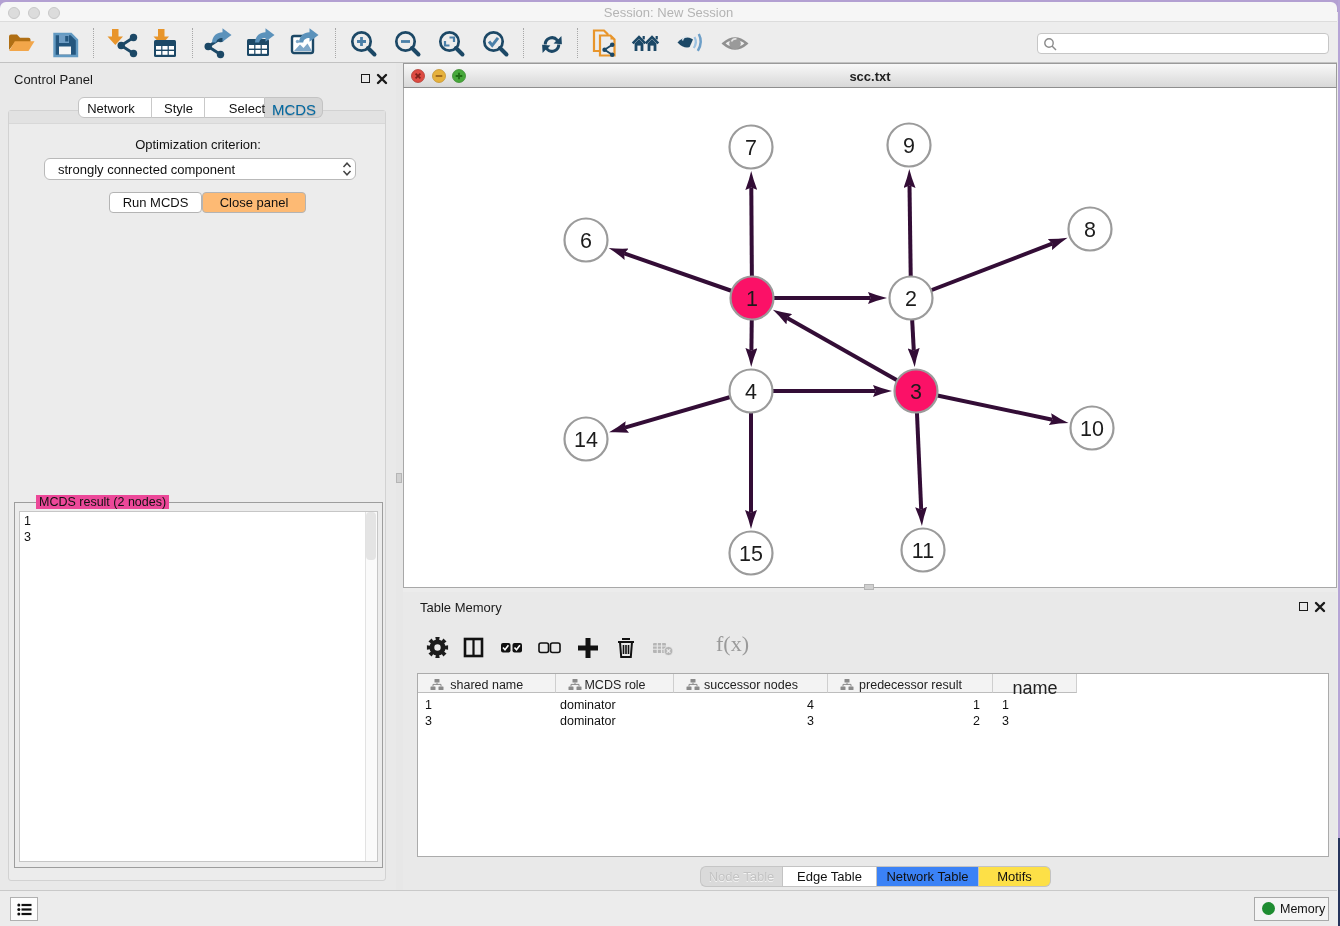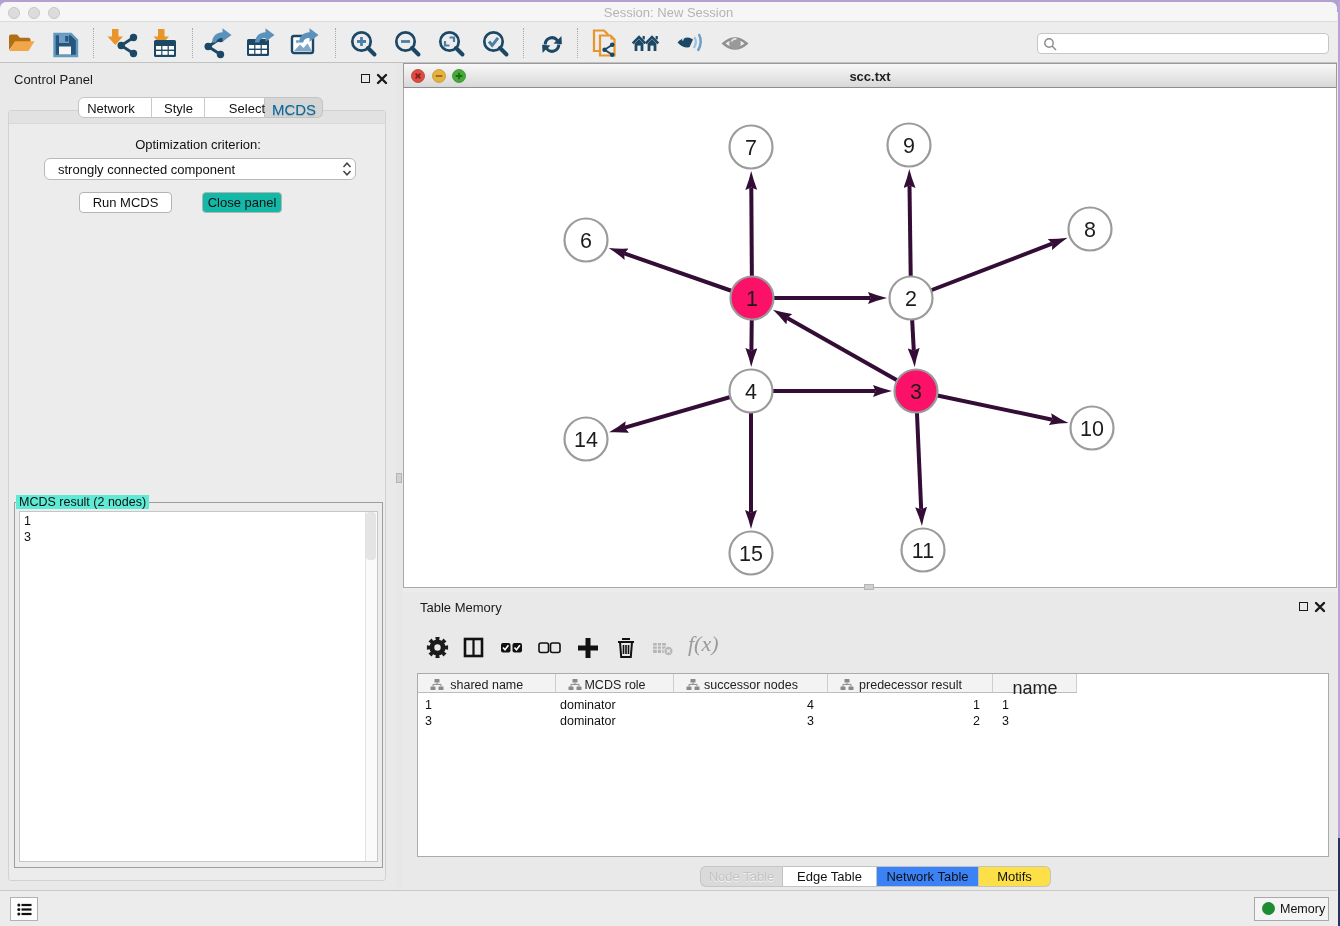--- a/index.html
+++ b/index.html
@@ -183,24 +183,24 @@
 <div class="abs" style="left:78px;top:101px;width:66px;text-align:center;font-size:13px">Network</div>
 <div class="abs" style="left:152px;top:101px;width:53px;text-align:center;font-size:13px">Style</div>
 <div class="abs" style="left:205px;top:101px;width:60px;text-align:right;font-size:13px">Select</div>
 <div class="abs" style="left:265px;top:101px;width:58px;text-align:center;font-size:15px;color:#0369a1;text-shadow:0 1px 1px #aaa">MCDS</div>
 <div class="abs" style="left:0px;top:137px;width:396px;text-align:center;font-size:13px">Optimization criterion:</div>
 <div class="abs" style="left:44px;top:158px;width:312px;height:22px;background:#fff;border:1px solid #b9b9b9;border-radius:6px"></div>
 <div class="abs" style="left:58px;top:162px;font-size:13px">strongly connected component</div>
 <svg class="abs" style="left:342px;top:162px" width="10" height="14" viewBox="0 0 10 14">
     <path d="M1.5 5 L5 1.2 L8.5 5 M1.5 9 L5 12.8 L8.5 9" stroke="#444" stroke-width="1.5" fill="none"></path>
   </svg>
-<div class="abs" style="left:79px;top:192px;width:93px;height:21px;background:#fff;border:1px solid #b4b4b4;border-radius:4px;text-align:center;line-height:19px;font-size:13px">Run MCDS</div>
-<div class="abs" style="left:202px;top:192px;width:80px;height:21px;background:#14b8a6;border:1px solid #b4b4b4;border-radius:4px;text-align:center;line-height:19px;font-size:13px">Close panel</div>
+<div class="abs" style="left:109px;top:192px;width:93px;height:21px;background:#fff;border:1px solid #b4b4b4;border-radius:4px;text-align:center;line-height:19px;font-size:13px">Run MCDS</div>
+<div class="abs" style="left:202px;top:192px;width:104px;height:21px;background:#fdba74;border:1px solid #b4b4b4;border-radius:4px;text-align:center;line-height:19px;font-size:13px">Close panel</div>
 <div class="abs" style="left:14px;top:502px;width:369px;height:366px;border:1px solid #9d9d9d"></div>
-<div class="abs" style="left:16px;top:495px;background:#5eead4;padding:0 3px;font-size:12.5px">MCDS result (2 nodes)</div>
+<div class="abs" style="left:36px;top:495px;background:#ec4899;padding:0 3px;font-size:12.5px">MCDS result (2 nodes)</div>
 <div class="abs" style="left:19px;top:511px;width:359px;height:351px;background:#fff;border:1px solid #c6c6c6"></div>
 <div class="abs" style="left:24px;top:513px;font-size:12.5px;line-height:16px">1<br>3</div>
 <div class="abs" style="left:365px;top:512px;width:12px;height:349px;background:#fafafa;border-left:1px solid #e2e2e2"></div>
 <div class="abs" style="left:366px;top:512px;width:10px;height:48px;background:#e4e4e4;border-radius:4px"></div>
 <div class="abs" style="left:396px;top:63px;width:7px;height:827px;background:#e7e7e7"></div>
 <div class="abs" style="left:396px;top:473px;width:6px;height:10px;background:#d0d0d0;border:1px solid #b5b5b5"></div>
 <div class="abs" style="left:403px;top:63px;width:934px;height:525px;background:#fff;border:1px solid #a8a8a8;border-top:none"></div>
 <div class="abs" style="left:403px;top:63px;width:934px;height:25px;background:linear-gradient(#f8f8f8,#d8d8d8);border:1px solid #9a9a9a;border-bottom:1px solid #8e8e8e"></div>
 <svg class="abs" style="left:411px;top:69px" width="60" height="14" viewBox="0 0 60 14">
     <circle cx="7" cy="7" r="6.5" fill="#dd4b42" stroke="#b13b34" stroke-width="0.8"></circle>
@@ -296,21 +296,21 @@
     <path d="M9.5 9 v9 M12 9 v9 M14.5 9 v9" stroke="#111" stroke-width="1.6"></path>
   </svg>
 <svg class="abs" style="left:652px;top:641px;overflow:visible" width="24" height="24" viewBox="0 0 24 24">
     <g opacity="0.45">
       <rect x="1" y="2" width="13" height="10" rx="1" fill="#777"></rect>
       <path d="M1 5 h13 M1 8.2 h13 M5.3 2 v10 M9.6 2 v10" stroke="#e9e9e9" stroke-width="1.1"></path>
       <circle cx="16.5" cy="10" r="4.5" fill="#777" stroke="#e9e9e9" stroke-width="1"></circle>
       <path d="M14.7 8.2 l3.6 3.6 M18.3 8.2 l-3.6 3.6" stroke="#e9e9e9" stroke-width="1.3"></path>
     </g>
   </svg>
-<div class="abs" style="left:688px;top:631px;font-family:'Liberation Serif',serif;font-style:italic;font-size:22px;color:#9a9a9a">f(x)</div>
+<div class="abs" style="left:716px;top:631px;font-family:'Liberation Serif',serif;font-size:22px;color:#9a9a9a">f(x)</div>
 <div class="abs" style="left:417px;top:673px;width:912px;height:184px;background:#fff;border:1px solid #ababab"></div>
 <div class="abs" style="left:417.5px;top:674px;width:138.5px;height:19px;background:#f3f3f3;border-right:1px solid #cfcfcf;border-bottom:1px solid #bdbdbd"></div>
 <div class="abs" style="left:417.5px;top:678px;width:138.5px;text-align:center;font-size:12.5px;color:#222">shared name</div>
 <svg class="abs" style="left:429.5px;top:678px" width="14" height="13" viewBox="0 0 14 13">
     <g fill="#8a8a8a">
       <rect x="4.5" y="1" width="5" height="3.6" rx="0.6"></rect>
       <rect x="0.5" y="8.4" width="5" height="3.6" rx="0.6"></rect>
       <rect x="8.5" y="8.4" width="5" height="3.6" rx="0.6"></rect>
       <path d="M7 4.6 v2 M3 8.4 v-2 h8 v2" stroke="#8a8a8a" stroke-width="1" fill="none"></path>
     </g>

